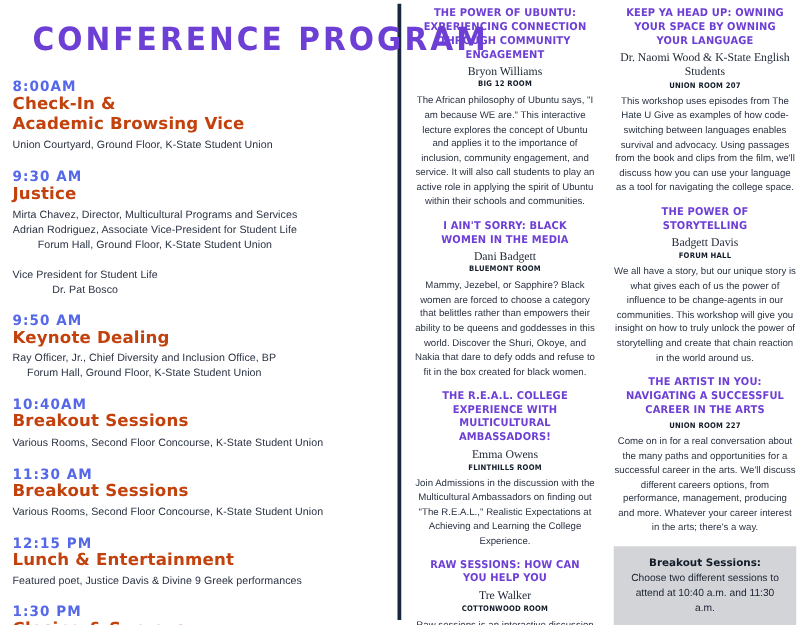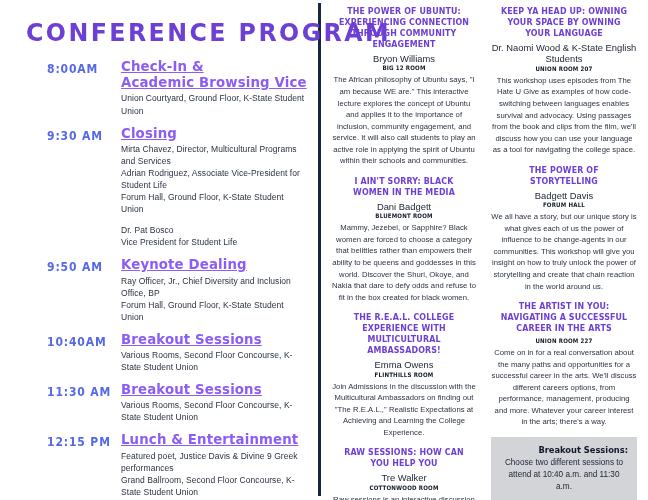--- a/index.html
+++ b/index.html
@@ -38,24 +38,23 @@
     color: #6d3fd4;
     text-align: center;
     padding-left: 6px;
     margin: 9px 0 12px 0;
     transform: scaleX(0.93);
     transform-origin: center;
     white-space: nowrap;
   }
   .sched-row {
     display: flex;
-    flex-direction: row;
+    flex-direction: column;
     align-items: flex-start;
     margin-bottom: 2px;
-    margin-left: 37px;
   }
   .sched-time {
     width: 74px;
     min-width: 74px;
     font-family: "DejaVu Sans", sans-serif;
     font-weight: bold;
     font-size: 11.4px;
     letter-spacing: 0.9px;
     color: #5468e8;
     padding-top: 3px;
@@ -66,30 +65,30 @@
   }
   .sched-body {
     flex: 1;
     padding-bottom: 7px;
   }
   .sched-head {
     font-family: "DejaVu Sans", sans-serif;
     font-weight: bold;
     font-size: 13.3px;
     line-height: 1.22;
-    color: #8b5cf6;
+    color: #c2410c;
     letter-spacing: 0.15px;
     margin-bottom: 1px;
-    text-decoration: underline;
   }
   .sched-sub {
     font-size: 8.5px;
     line-height: 1.42;
     color: #2a3242;
     letter-spacing: 0.05px;
+    text-align: center;
   }
 
   
   .divider {
     width: 3px;
     background: #18273d;
     margin: 3px 0 4px 0;
     flex: 0 0 3px;
   }
 
@@ -116,20 +115,21 @@
     text-transform: uppercase;
     transform: scaleX(0.92);
     transform-origin: center;
     margin-bottom: 3px;
   }
   .sess-speaker {
     font-size: 9.4px;
     line-height: 1.22;
     color: #1b2433;
     margin-bottom: 0px;
+    font-family: Liberation Serif, serif;
   }
   .sess-room {
     font-family: "DejaVu Sans", sans-serif;
     font-weight: bold;
     font-size: 6.1px;
     letter-spacing: 0.2px;
     color: #111a27;
     text-transform: uppercase;
     transform: scaleX(0.9);
     transform-origin: center;
@@ -148,21 +148,20 @@
     padding: 8px 9px 9px 9px;
     margin-top: 8px;
     text-align: center;
   }
   .note-head {
     font-family: "DejaVu Sans", sans-serif;
     font-weight: bold;
     font-size: 8.3px;
     color: #111a27;
     margin-bottom: 2px;
-    text-align: right;
   }
   .note-text {
     font-size: 8.2px;
     line-height: 1.45;
     color: #1b2433;
     margin-bottom: 6px;
   }
 </style>
 </head>
 <body>
@@ -179,32 +178,32 @@
               <div>Check-In &amp;</div>
               <div>Academic Browsing Vice</div>
             </div>
             <div class="sched-sub">Union Courtyard, Ground Floor, K-State Student Union</div>
           </div>
         </div>
         <div class="sched-row">
           <div class="sched-time">9:30 AM</div>
           <div class="sched-body">
             <div class="sched-head">
-              <div>Closing</div>
+              <div>Justice</div>
             </div>
             <div class="sched-sub">Mirta Chavez, Director, Multicultural Programs and Services</div>
             <div class="sched-sub">Adrian Rodriguez, Associate Vice-President for Student Life</div>
             <div class="sched-sub">Forum Hall, Ground Floor, K-State Student Union</div>
           </div>
         </div>
         <div class="sched-row">
           <div class="sched-time"></div>
           <div class="sched-body">
+            <div class="sched-sub">Vice President for Student Life</div>
             <div class="sched-sub">Dr. Pat Bosco</div>
-            <div class="sched-sub">Vice President for Student Life</div>
           </div>
         </div>
         <div class="sched-row">
           <div class="sched-time">9:50 AM</div>
           <div class="sched-body">
             <div class="sched-head">
               <div>Keynote Dealing</div>
             </div>
             <div class="sched-sub">Ray Officer, Jr., Chief Diversity and Inclusion Office, BP</div>
             <div class="sched-sub">Forum Hall, Ground Floor, K-State Student Union</div>
@@ -228,21 +227,20 @@
             <div class="sched-sub">Various Rooms, Second Floor Concourse, K-State Student Union</div>
           </div>
         </div>
         <div class="sched-row">
           <div class="sched-time">12:15 PM</div>
           <div class="sched-body">
             <div class="sched-head">
               <div>Lunch &amp; Entertainment</div>
             </div>
             <div class="sched-sub">Featured poet, Justice Davis &amp; Divine 9 Greek performances</div>
-            <div class="sched-sub">Grand Ballroom, Second Floor Concourse, K-State Student Union</div>
           </div>
         </div>
         <div class="sched-row">
           <div class="sched-time">1:30 PM</div>
           <div class="sched-body">
             <div class="sched-head">
               <div>Closing &amp; Surveys</div>
             </div>
             <div class="sched-sub">Dr. Bryan Samuel, Chief Diversity and Inclusion Officer</div>
           </div>

